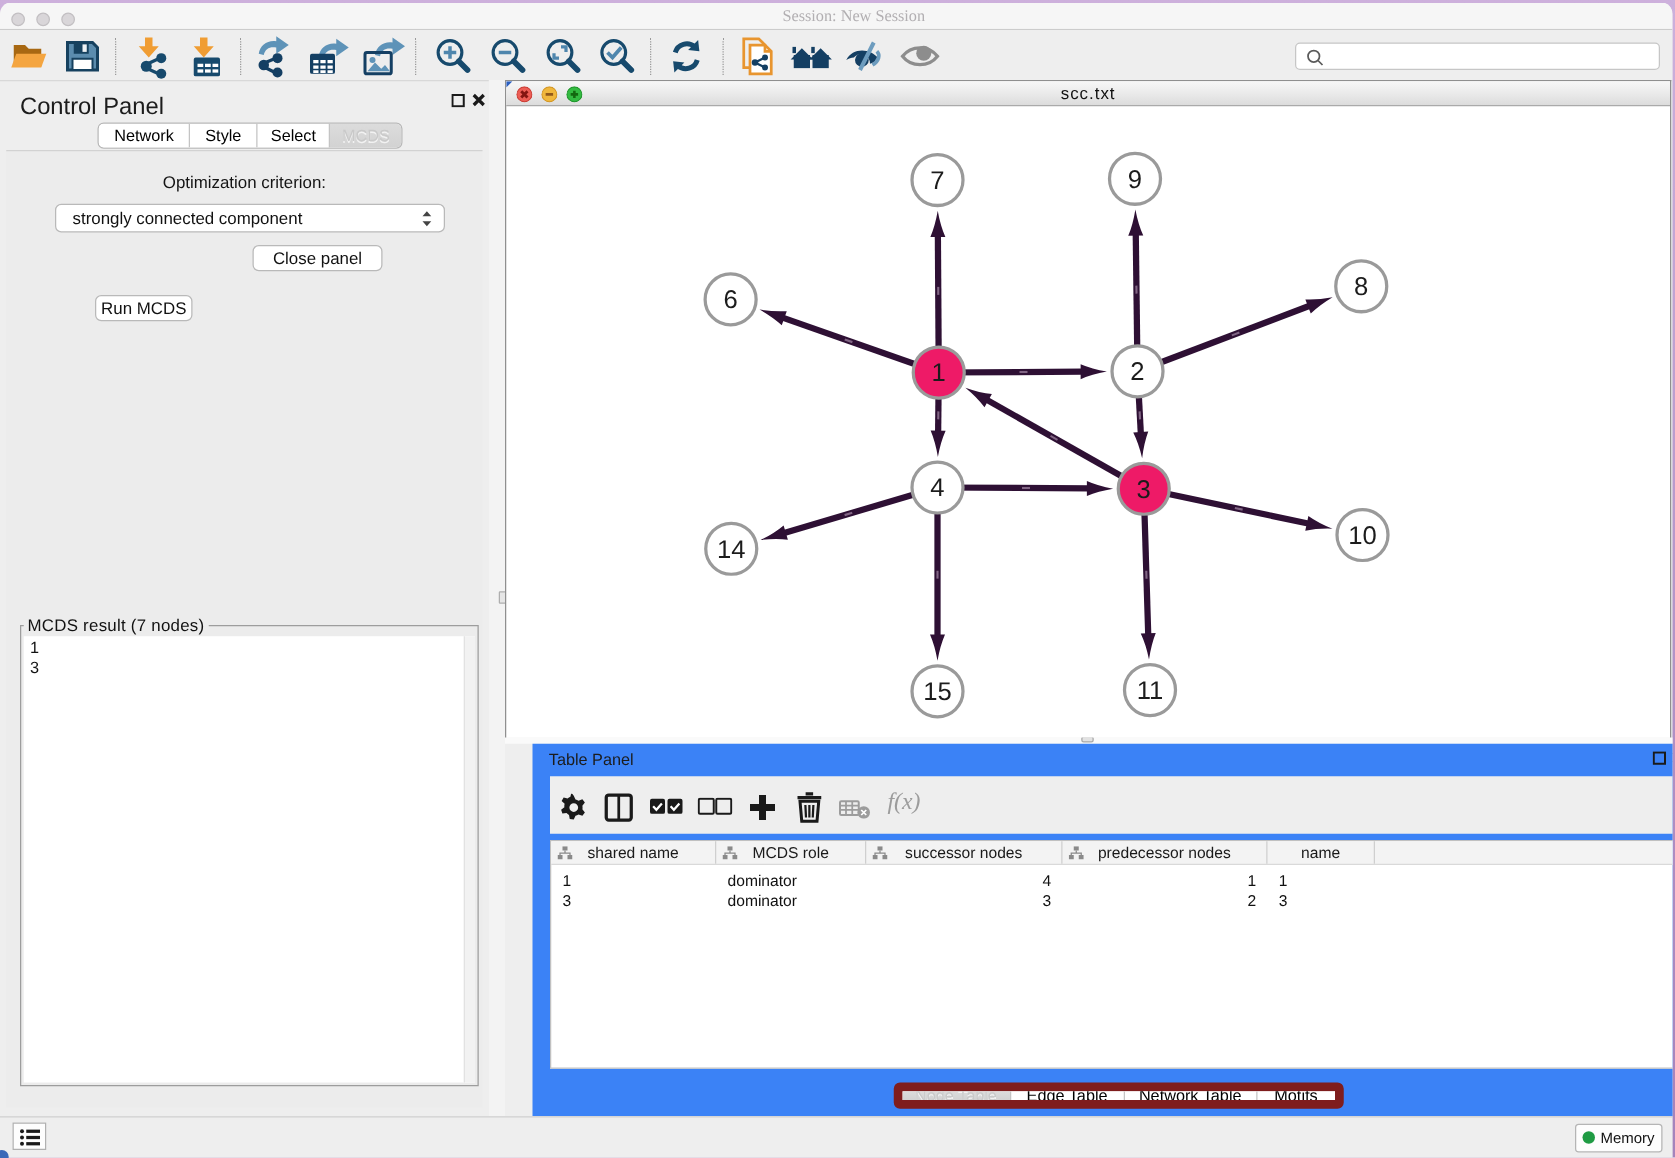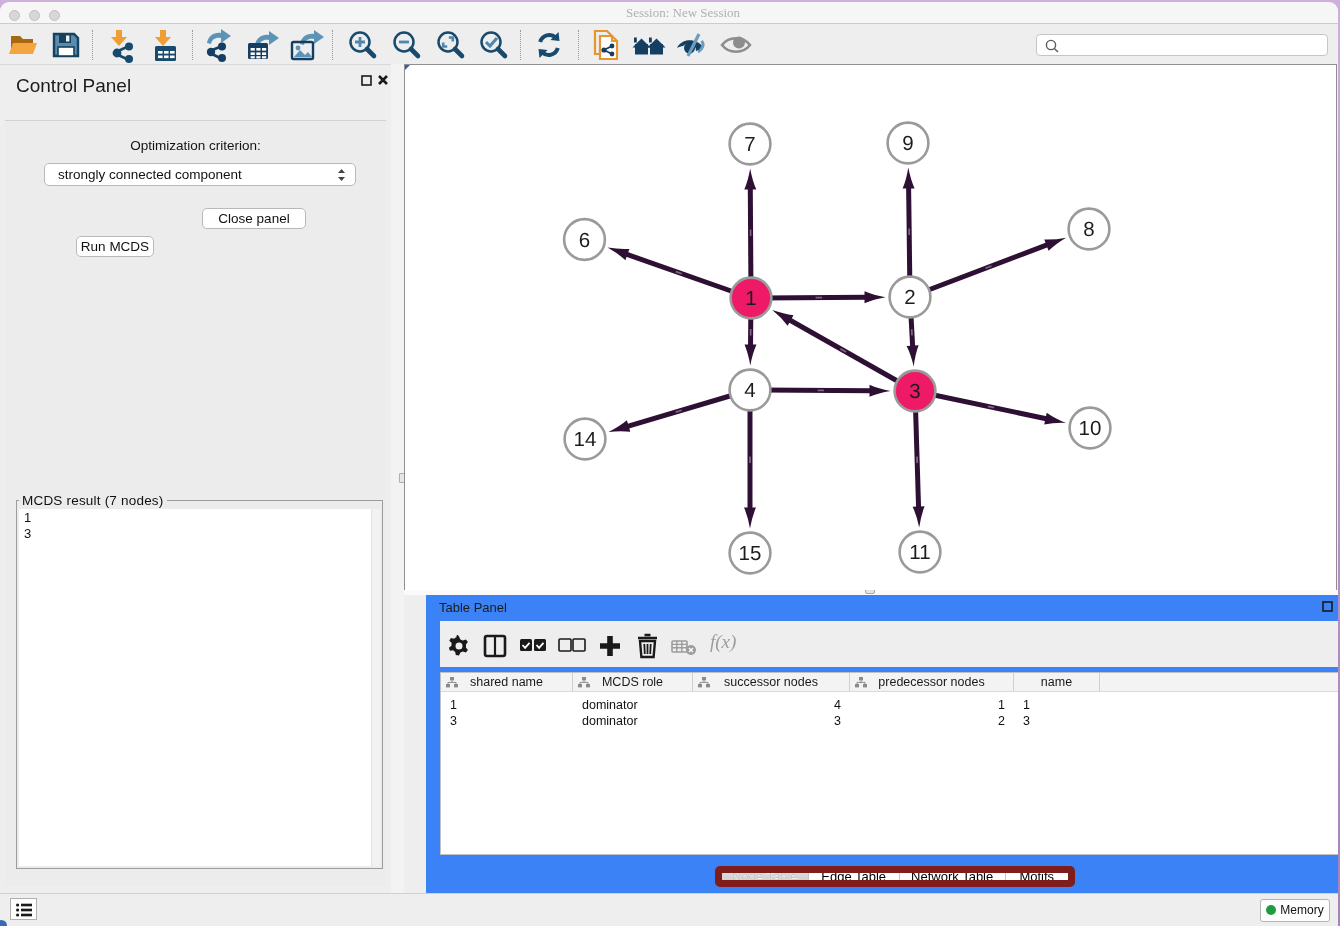--- a/index.html
+++ b/index.html
@@ -202,40 +202,61 @@
       <div style="position:absolute;left:461px;top:-1px;width:10px;height:5px;background:#e2e2e2;border:1px solid #a8a8a8;border-radius:2px;"></div>
     </div>
   <div id="cpanel">
     <div class="hdr">Control Panel</div>
     <svg style="position:absolute; left:361px; top:10px;" width="11" height="11" viewBox="0 0 11 11">
         <rect x="1" y="1" width="9" height="9" fill="none" stroke="#1a1a1a" stroke-width="1.6"></rect>
       </svg>
     <svg style="position:absolute; left:377px; top:9px;" width="12" height="12" viewBox="0 0 12 12">
         <path d="M2 2 L10 10 M10 2 L2 10" stroke="#1a1a1a" stroke-width="2.6"></path>
       </svg>
+    <div class="tabs" style="left:78px; top:33px; width:244px;">
+      <div class="tab" style="width:73px;">Network</div>
+      <div class="tab" style="width:54px;">Style</div>
+      <div class="tab" style="width:59px;">Select</div>
+      <div class="tab sel" style="width:58px;">MCDS</div>
+    </div>
     <div id="cpsub">
       <div id="dropdown">strongly connected component<svg style="position:absolute; right:8px; top:3px;" width="11" height="16" viewBox="0 0 11 16">
             <path d="M2 6 L5.5 2 L9 6 Z M2 10 L5.5 14 L9 10 Z" fill="#444"></path>
           </svg></div>
       <div id="optlabel">Optimization criterion:</div>
       <div class="btn" style="left:71px; top:75px; width:78px;margin-top:40px;">Run MCDS</div>
-      <div class="btn" style="left:197px; top:75px; width:104px;margin-top:12px;">Close panel</div>
+      <div class="btn" style="left:197px; top:75px; width:104px;">Close panel</div>
       <div id="fieldset">
         <div class="ta">
             <div style="position:absolute; left:5px; top:1px; font-size:13px; color:#111; line-height:16px;">1<br>3</div>
           </div>
         <div class="sb"></div>
         <div class="lbl">MCDS result (7 nodes)</div>
       </div>
     </div>
   </div>
   <div id="netwin">
     <svg style="position:absolute;left:0;top:0;z-index:5;" width="5" height="5" viewBox="0 0 5 5">
         <path d="M0 0 L5 0 L0 5 Z" fill="#2b5fc0"></path>
       </svg>
+      <div id="nettitle">
+      <svg class="mac" style="left:8px;" viewBox="0 0 14 14">
+          <circle cx="7" cy="7" r="6.5" fill="#ed5d55" stroke="#ca4038" stroke-width="1"></circle>
+          <path d="M4.3 4.3 L9.7 9.7 M9.7 4.3 L4.3 9.7" stroke="#841511" stroke-width="2.5"></path>
+        </svg>
+      <svg class="mac" style="left:28px;" viewBox="0 0 14 14">
+          <circle cx="7" cy="7" r="6.5" fill="#f0b73c" stroke="#d29727" stroke-width="1"></circle>
+          <path d="M3.8 7 H10.2" stroke="#91591a" stroke-width="2.2"></path>
+        </svg>
+      <svg class="mac" style="left:48px;" viewBox="0 0 14 14">
+          <circle cx="7" cy="7" r="6.5" fill="#33bb41" stroke="#22962e" stroke-width="1"></circle>
+          <path d="M3.8 7 H10.2 M7 3.8 V10.2" stroke="#13680f" stroke-width="2.2"></path>
+        </svg>
+      <div class="t">scc.txt</div>
+    </div>
     <svg id="graph" text-rendering="geometricPrecision" style="position:absolute;left:0;top:22px;" width="931" height="503" viewBox="0 0 931 503">
       <line x1="346.0" y1="211.0" x2="345.3" y2="100.5" stroke="#2e1034" stroke-width="5"></line>
       <path d="M345.2 81.5 Q347.3 93.5 351.3 102.5 L339.3 102.5 Q343.1 93.5 345.2 81.5 Z" fill="#2e1034"></path>
       <line x1="345.6" y1="148.9" x2="345.6" y2="142.5" stroke="#8a6f8d" stroke-width="1.7" opacity="0.9"></line>
       <line x1="346.0" y1="211.0" x2="220.5" y2="166.9" stroke="#2e1034" stroke-width="5"></line>
       <path d="M202.6 160.6 Q214.6 162.6 224.4 161.9 L220.4 173.2 Q213.2 166.6 202.6 160.6 Z" fill="#2e1034"></path>
       <line x1="276.9" y1="186.7" x2="270.8" y2="184.6" stroke="#8a6f8d" stroke-width="1.7" opacity="0.9"></line>
       <line x1="346.0" y1="211.0" x2="461.5" y2="210.3" stroke="#2e1034" stroke-width="5"></line>
       <path d="M480.5 210.2 Q468.5 212.3 459.5 216.3 L459.5 204.3 Q468.5 208.1 480.5 210.2 Z" fill="#2e1034"></path>
       <line x1="410.6" y1="210.6" x2="417.0" y2="210.6" stroke="#8a6f8d" stroke-width="1.7" opacity="0.9"></line>

